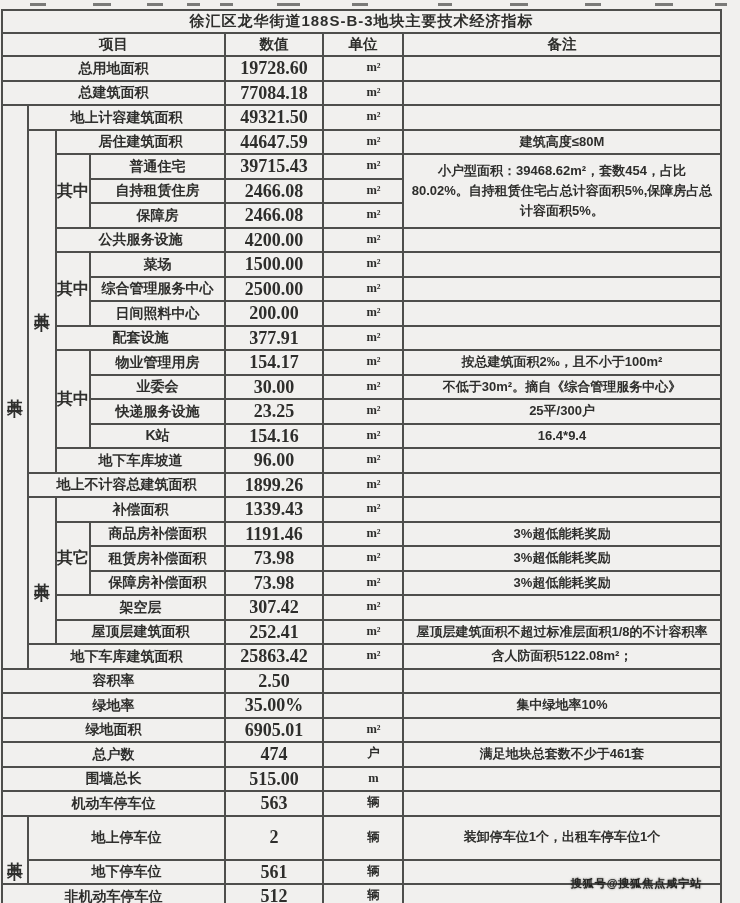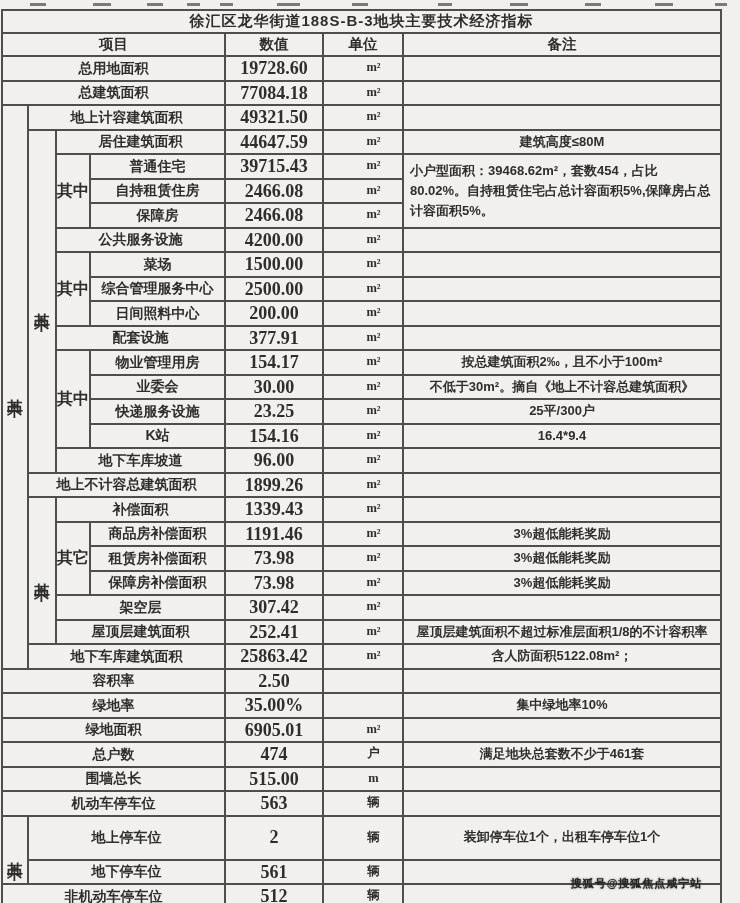--- a/index.html
+++ b/index.html
@@ -25,21 +25,21 @@
   tr.rh { height:27px;margin-left:33px; }   
   .tbl tr { height:23px; }
   tr.tall { height:44px; }
 
   td.title { font-size:15px; font-weight:700; letter-spacing:1px; }
   td.head { font-size:14.5px; font-weight:700; }
   td.val, td.unit { font-family:"Liberation Serif", serif; font-weight:600; }
   td.val  { font-size:18px;margin-left:20px; }
   td.unit { font-size:12.5px;padding-left:24px; }
   td.remark { font-size:13px; }
-  td.remark.left { text-align:left; padding:0 6px; line-height:1.55; }
+  td.remark.left { text-align:center; padding:0 6px; line-height:1.55; }
   td.grp { font-size:16px; padding:0; }
   .vert {
     display:inline-block;
     writing-mode:vertical-rl; text-orientation:upright;
     letter-spacing:3px; line-height:1;
   }
   .watermark {
     position:absolute; left:546px; top:870px; width:181px; height:27px;
     display:flex; align-items:center; justify-content:center;
     font-size:11px; font-weight:700; color:#232321;
@@ -174,21 +174,21 @@
       <td class="grp" rowspan="4">其中</td>
       <td>物业管理用房</td>
       <td class="val">154.17</td>
       <td class="unit">m²</td>
       <td class="remark">按总建筑面积2‰，且不小于100m²</td>
     </tr>
     <tr>
       <td>业委会</td>
       <td class="val">30.00</td>
       <td class="unit">m²</td>
-      <td class="remark">不低于30m²。摘自《地上不计容总建筑面积》</td>
+      <td class="remark">不低于30m²。摘自《综合管理服务中心》</td>
     </tr>
     <tr>
       <td>快递服务设施</td>
       <td class="val">23.25</td>
       <td class="unit">m²</td>
       <td class="remark">25平/300户</td>
     </tr>
     <tr>
       <td>K站</td>
       <td class="val">154.16</td>

